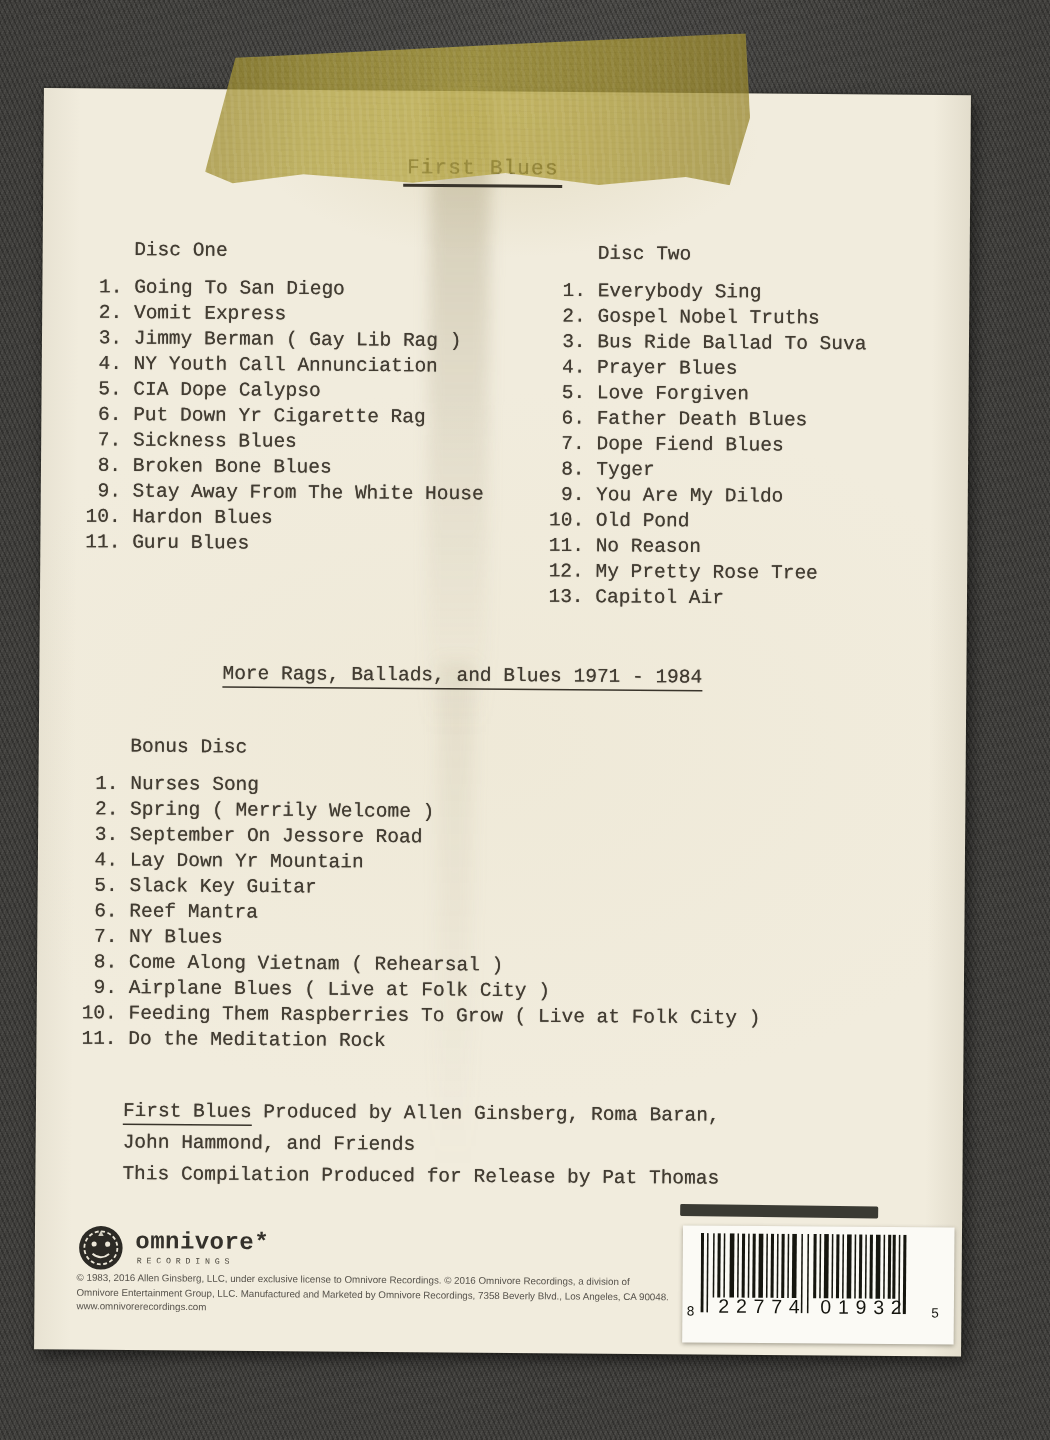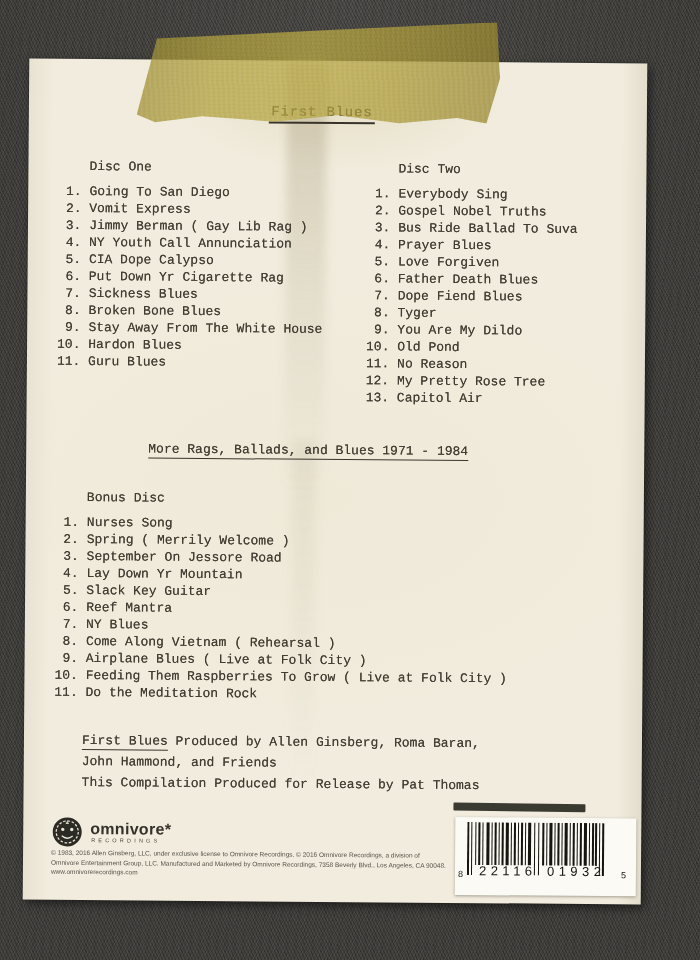--- a/index.html
+++ b/index.html
@@ -41,21 +41,21 @@
   .disc3{left:30px;top:430px;}
   .disc-head{margin:0 0 8px 31px;}
   .track-line{white-space:pre;}
 
   .heading-block{position:absolute;left:282px;top:380px;transform:translateX(-50%);}
 
   .credits{position:absolute;left:58px;top:671px;}
   .credit-line{line-height:21px;}
 
   .logo{position:absolute;left:28px;top:757px;display:flex;gap:7px;}
-  .logo-text{margin-top:6px;font-family:Liberation Sans, sans-serif;}
+  .logo-text{margin-top:6px;font-family:Liberation Mono, monospace;}
   .logo-word{font-weight:bold;font-size:16px;line-height:13px;color:#34312b;letter-spacing:.3px;}
   .logo-sub{font-size:5.5px;letter-spacing:3.2px;color:#4a463c;margin-top:2px;margin-left:1px;}
 
   .legal{position:absolute;left:28px;top:789px;font-family:"Liberation Sans",sans-serif;
     font-size:6.5px;line-height:9.5px;color:#56524b;}
 
   .dark-strip{position:absolute;left:430px;top:741px;width:132px;height:8px;
     background:#2a2a24;transform:rotate(.3deg);border-radius:1px;opacity:.92;}
 
   .barcode{position:absolute;left:432px;top:755px;width:181px;height:78px;
@@ -173,19 +173,19 @@
         <rect x="108" y="0" width="1" height="42"></rect>
       <rect x="111" y="0" width="2" height="42"></rect>
         <rect x="115" y="0" width="3" height="42"></rect>
       <rect x="120" y="0" width="1" height="42"></rect>
         <rect x="123" y="0" width="2" height="42"></rect>
       <rect x="126" y="0" width="2" height="42"></rect>
       <rect x="130" y="0" width="1" height="52"></rect>
         <rect x="133" y="0" width="2" height="52"></rect>
     </svg>
     <span class="bc-d bc-left">8</span>
-    <span class="bc-d bc-num bc-g1">22116</span>
+    <span class="bc-d bc-num bc-g1">22774</span>
     <span class="bc-d bc-num bc-g2">01932</span>
     <span class="bc-d bc-right">5</span>
   </div>
 </div>
 
 <div class="tape"></div>
 
 </body></html>

